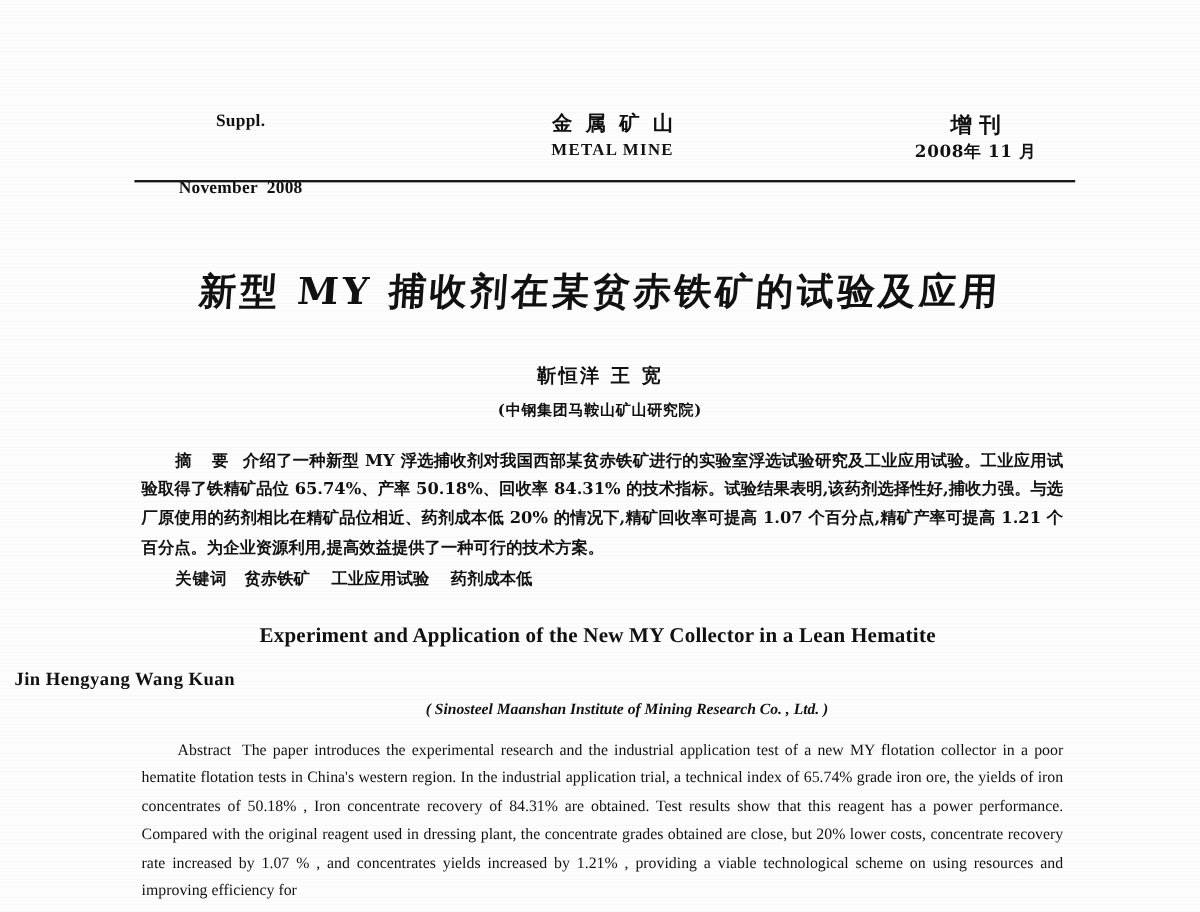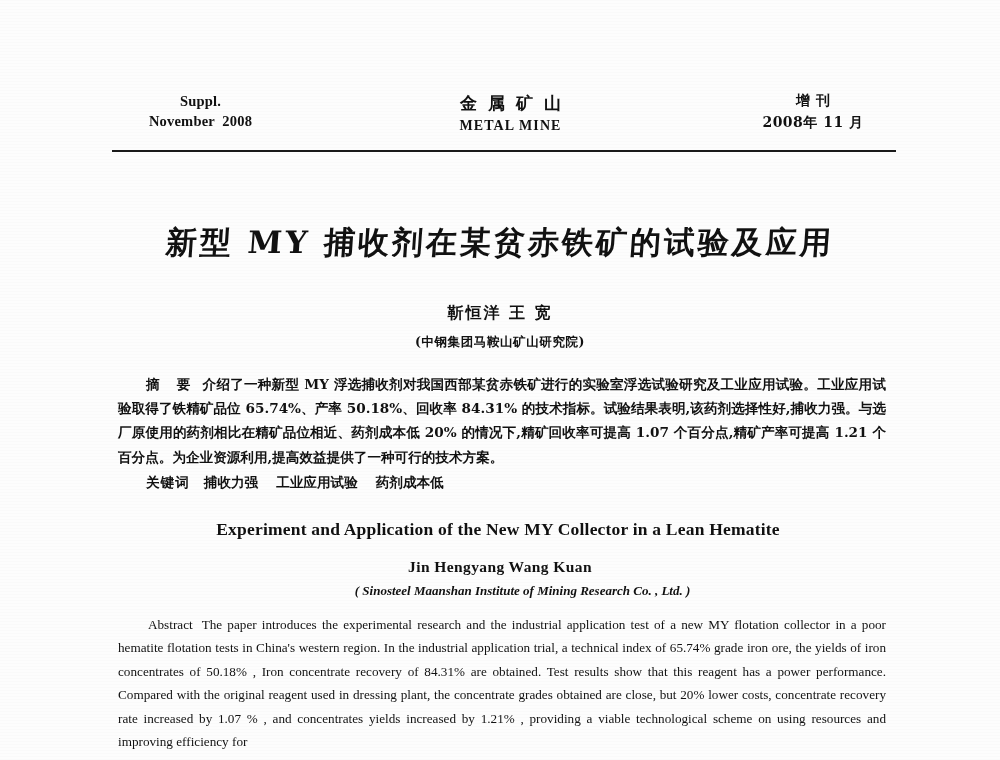--- a/index.html
+++ b/index.html
@@ -49,40 +49,41 @@
   .mh-issue {
     font-size: 14.5px;
     font-weight: bold;
     letter-spacing: 0.2px;
   }
   .mh-date {
     font-size: 14.5px;
     font-weight: bold;
     letter-spacing: 0.2px;
     white-space: pre;
+    margin-top: 36px;
   }
   .mh-journal-cn {
     font-size: 17px;
     font-weight: bold;
     letter-spacing: 11px;
     padding-left: 11px;
     font-family: "DejaVu Serif", "Liberation Serif", serif;
   }
   .mh-journal-en {
     font-size: 14px;
     font-weight: bold;
     letter-spacing: 1.1px;
     margin-top: 2px;
   }
   .mh-suppl-cn {
-    font-size: 14px;
+    font-size: 18px;
     font-weight: bold;
     letter-spacing: 6px;
     padding-left: 6px;
-    font-family: Liberation Mono, monospace;
+    font-family: Liberation Sans, sans-serif;
   }
   .mh-date-cn {
     font-size: 14px;
     font-weight: bold;
     margin-top: 2px;
     font-family: "DejaVu Serif", "Liberation Serif", serif;
     letter-spacing: 0.5px;
   }
 
   .rule {
@@ -180,24 +181,24 @@
     text-align: center;
     font-size: 17.5px;
     font-weight: bold;
     letter-spacing: 0.2px;
   }
   .authors-en {
     position: absolute;
     left: 0;
     right: 0;
     top: 558px;
-    text-align: center;
     font-size: 15.5px;
     font-weight: bold;
     letter-spacing: 0.4px;
+    padding-left: 12px;
   }
   .affil-en {
     position: absolute;
     left: 0;
     right: 0;
     top: 583px;
     text-align: center;
     font-size: 13px;
     font-style: italic;
     font-weight: bold;
@@ -257,21 +258,21 @@
   <div class="title-cn">新型 MY 捕收剂在某贫赤铁矿的试验及应用</div>
 
   <div class="authors-cn">靳恒洋  王 宽</div>
   <div class="affil-cn">(中钢集团马鞍山矿山研究院)</div>
 
   <div class="abs-cn">
     <p><span class="lbl">摘 要</span><span>介绍了一种新型 MY 浮选捕收剂对我国西部某贫赤铁矿进行的实验室浮选试验研究及工业应用试验。工业应用试验取得了铁精矿品位 65.74%、产率 50.18%、回收率 84.31% 的技术指标。试验结果表明,该药剂选择性好,捕收力强。与选厂原使用的药剂相比在精矿品位相近、药剂成本低 20% 的情况下,精矿回收率可提高 1.07 个百分点,精矿产率可提高 1.21 个百分点。为企业资源利用,提高效益提供了一种可行的技术方案。</span></p>
   </div>
 
   <div class="kw-cn">
-    <span class="lbl">关键词</span><span class="kw-items"><span>捕收力强</span><span>工业应用试验</span><span>药剂成本低</span></span>
+    <span class="lbl">关键词</span><span class="kw-items"><span>贫赤铁矿</span><span>工业应用试验</span><span>药剂成本低</span></span>
   </div>
 
   <div class="title-en">Experiment and Application of the New MY Collector in a Lean Hematite</div>
   <div class="authors-en">Jin Hengyang   Wang Kuan</div>
   <div class="affil-en">( Sinosteel Maanshan Institute of Mining Research Co. , Ltd. )</div>
 
   <div class="abs-en">
     <p><span class="lbl">Abstract</span><span>The paper introduces the experimental research and the industrial application test of a new MY flotation collector in a poor hematite flotation tests in China's western region. In the industrial application trial, a technical index of 65.74% grade iron ore, the yields of iron concentrates of 50.18% , Iron concentrate recovery of 84.31% are obtained. Test results show that this reagent has a power performance. Compared with the original reagent used in dressing plant, the concentrate grades obtained are close, but 20% lower costs, concentrate recovery rate increased by 1.07 % , and concentrates yields increased by 1.21% , providing a viable technological scheme on using resources and improving efficiency for</span></p>
   </div>
 

